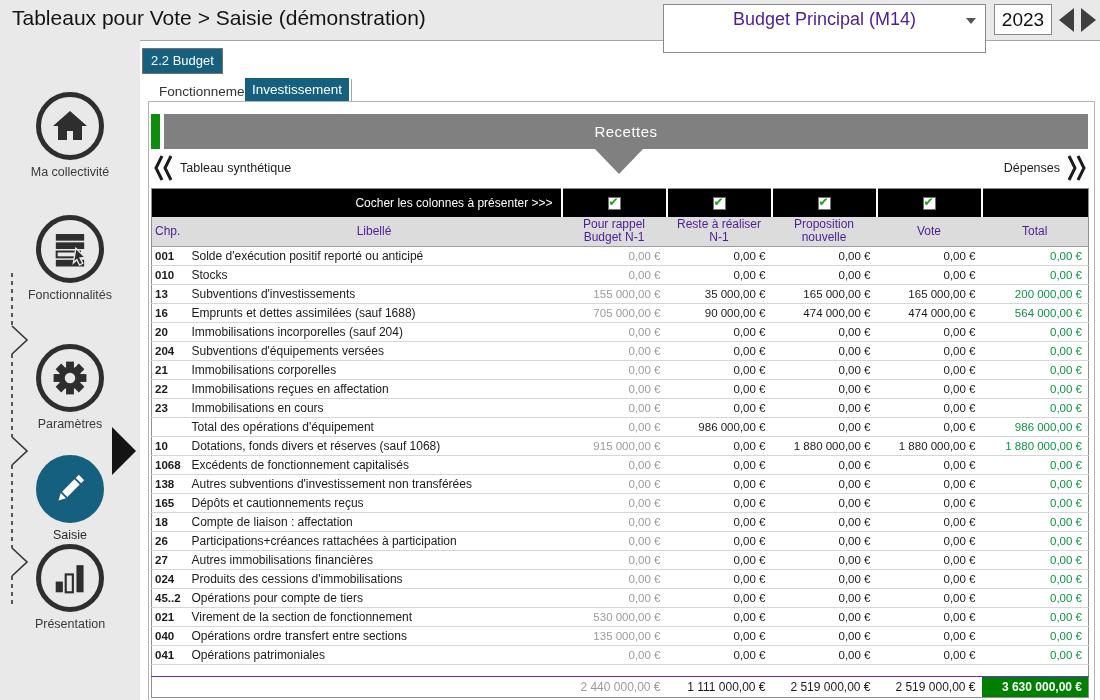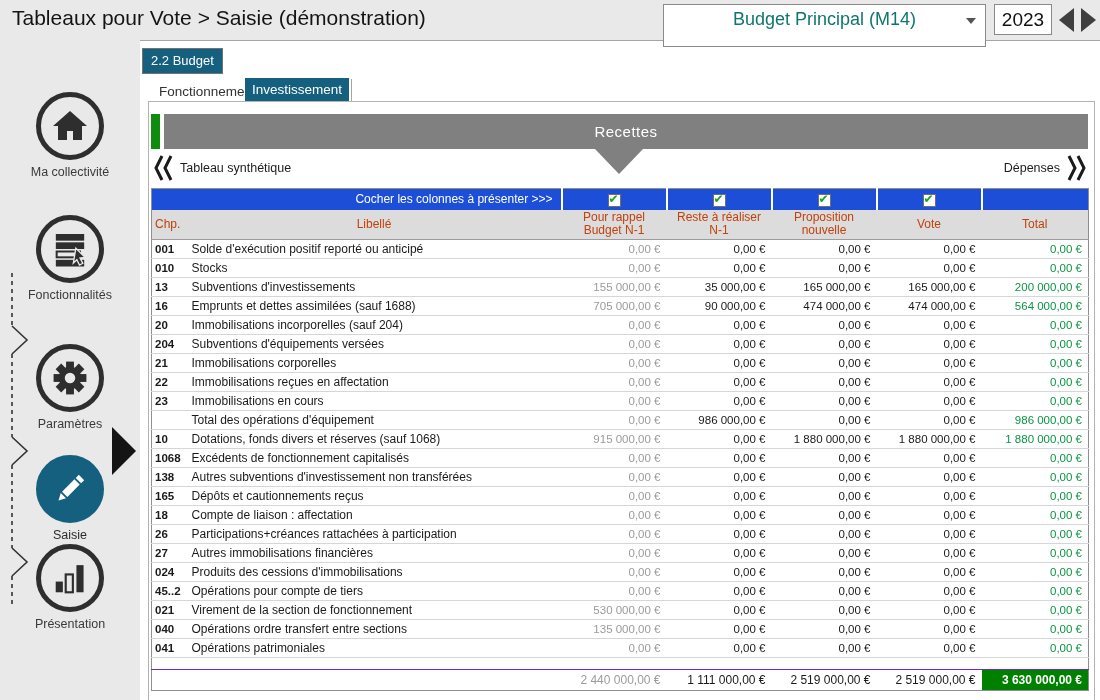--- a/index.html
+++ b/index.html
@@ -6,22 +6,22 @@
   html,body { width:1100px; height:700px; overflow:hidden; }
   body {
     position:relative;
     font-family:"Liberation Sans","DejaVu Sans",sans-serif;
     background:#e9e9e9;
     color:#1a1a1a;
   }
   
   .topbar{ position:absolute; left:0; top:0; width:1100px; height:40px; background:#e9e9e9; z-index:5;}
   .page-title{ position:absolute; left:12px; top:6px; font-size:21px; color:#141414; white-space:nowrap;}
-  .budget-select{ position:absolute; left:663px; top:4px; width:323px; height:43px; background:#fff;
-      border:1px solid #8a8a8a; text-align:center; line-height:29px; font-size:18px; color:#0f766e; cursor:pointer;}
+  .budget-select{ position:absolute; left:663px; top:4px; width:323px; height:49px; background:#fff;
+      border:1px solid #8a8a8a; text-align:center; line-height:29px; font-size:18px; color:#4c1d95; cursor:pointer;}
   .budget-select .caret{ position:absolute; right:9px; top:13px; width:0; height:0;
       border-left:5px solid transparent; border-right:5px solid transparent; border-top:6px solid #555;}
   .year-box{ position:absolute; left:994px; top:4px; width:58px; height:31px; background:#fff;
       border:1px solid #8a8a8a; text-align:center; line-height:29px; font-size:19px; color:#111;}
   .arrow-btn{ position:absolute; top:7px; width:22px; height:27px; cursor:pointer;}
   .arrow-btn .tri{ position:absolute; top:1px; width:0; height:0; border-top:12px solid transparent; border-bottom:12px solid transparent;}
   .arrow-prev{ left:1056px;} .arrow-prev .tri{ left:3px; border-right:15px solid #3f3f3f;}
   .arrow-next{ left:1078px;} .arrow-next .tri{ left:3px; border-left:15px solid #3f3f3f;}
 
   
@@ -49,28 +49,28 @@
       color:#fff; text-align:center; line-height:35px; font-size:15px; letter-spacing:.5px;}
   .banner-tri{ position:absolute; left:446px; top:47px; width:0; height:0;
       border-left:24px solid transparent; border-right:24px solid transparent; border-top:25px solid #808080;}
   .nav-left{ position:absolute; left:5px; top:52px; display:flex; align-items:center; gap:7px; cursor:pointer; height:28px;}
   .nav-right{ position:absolute; right:8px; top:52px; display:flex; align-items:center; gap:7px; cursor:pointer; height:28px;justify-content:space-between;}
   .nav-label{ font-size:12.5px; color:#1c1c1c;}
 
   
   table{ position:absolute; left:2px; top:86px; width:937px; border-collapse:collapse;
       border:1px solid #8f8f8f; table-layout:fixed;}
-  tr.select-row td{ background:#1d4ed8; height:21px; }
+  tr.select-row td{ background:#000000; height:28px; }
   tr.select-row td.sel-label{ color:#fff; font-size:12px; text-align:right; padding-right:8px;}
   tr.select-row td.cb-cell{ border-left:2px solid #fff; text-align:center;}
   .cbx{ display:inline-block; width:13px; height:13px; background:#fff; border:1px solid #6f6f6f;
       position:relative; vertical-align:middle; cursor:pointer;}
   .cbx.checked::after{ content:"\2714"; position:absolute; left:0px; top:-3px; font-size:12px;
       font-weight:bold; color:#1da11d; font-family:"DejaVu Sans",sans-serif;}
-  tr.head-row td{ background:#dcdcdc; height:30px; font-size:12px; color:#c2410c; text-align:center;
+  tr.head-row td{ background:#dcdcdc; height:30px; font-size:12px; color:#4c1d95; text-align:center;
       line-height:13px; border-bottom:1px solid #9d9d9d;}
   tr.head-row td.h-chp{ text-align:left; padding-left:3px;}
   tr.data-row td{ height:19px; border-bottom:1px solid #d6d6d6; white-space:nowrap; overflow:hidden;}
   td.chp{ font-weight:bold; font-size:11.5px; padding-left:3px;}
   td.lib{ font-size:12px; padding-left:5px;}
   td.val{ font-size:11.5px; text-align:right; padding-right:6px;}
   td.v0{ color:#9b9b9b;}
   td.v1,td.v2,td.v3{ color:#1a1a1a;}
   td.v4{ color:#0b9444;}
   tr.spacer-row td{ height:12px;}

